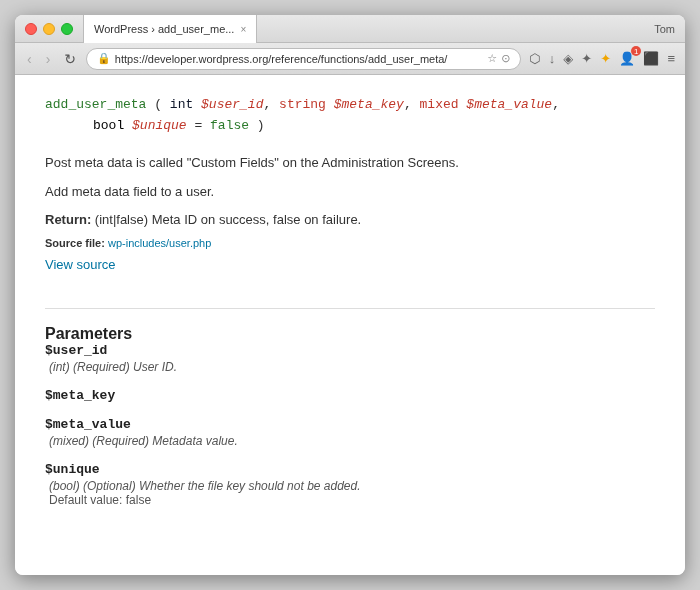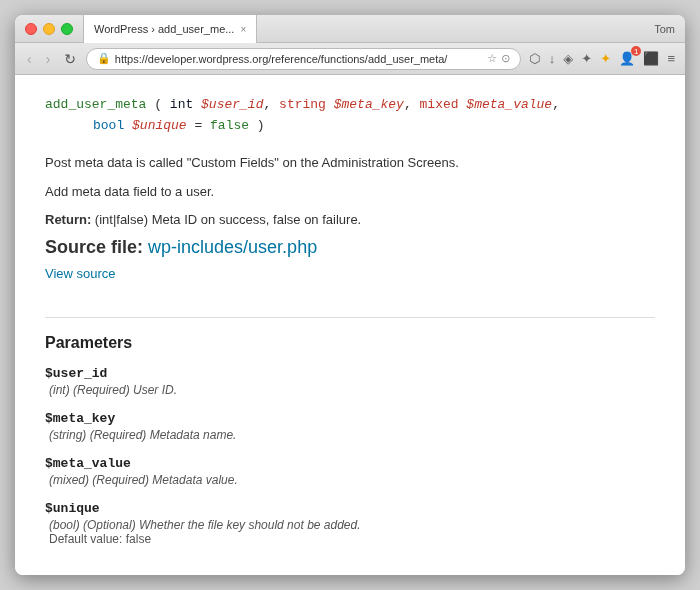--- a/index.html
+++ b/index.html
@@ -182,42 +182,42 @@
       font-family: 'Courier New', Courier, monospace;
       font-size: 13px;
       line-height: 1.6;
       margin-bottom: 16px;
     }
 
     .code-block .fn-name { color: #2c7a2c; }
     .code-block .kw-int { color: #0f172a; }
     .code-block .kw-string { color: #c0392b; text-align: center; }
     .code-block .kw-mixed { color: #c0392b; }
-    .code-block .kw-bool { color: #0369a1; }
+    .code-block .kw-bool { color: #000000; }
     .code-block .var { color: #c0392b; font-style: italic; }
     .code-block .punct { color: #333; }
     .code-block .kw-false { color: #2c7a2c; }
 
     .description {
       font-size: 13px;
       color: #333;
       margin-bottom: 10px;
       line-height: 1.5;
     }
 
     .return-info {
       font-size: 13px;
       color: #333;
       margin-bottom: 10px;
     }
 
     .return-info strong { font-weight: bold; }
 
     .source-file {
-      font-size: 18px;
+      font-size: 11px;
       color: #333;
       margin-bottom: 8px;
     }
 
     .source-file a {
       color: #0074a2;
       text-decoration: none;
     }
 
     .view-source-link {
@@ -232,21 +232,21 @@
       border: none;
       border-top: 1px solid #ddd;
       margin: 16px 0;
     }
 
     
     .section-title {
       font-size: 16px;
       font-weight: bold;
       color: #222;
-      margin-bottom: 14px;
+      margin-bottom: 0;
     }
 
     .param-block {
       margin-bottom: 14px;
     }
 
     .param-name {
       font-size: 13px;
       font-weight: bold;
       color: #222;
@@ -351,21 +351,20 @@
     <div class="section-title">Parameters</div>
 
     
     <div id="params-container">
         <div class="param-block">
           <div class="param-name">$user_id</div>
           <div class="param-desc">(int) (Required) User ID.</div>
         </div>
         <div class="param-block">
           <div class="param-name">$meta_key</div>
-          <div class="param-desc">(string) (Required) Metadata name.</div>
         </div>
         <div class="param-block">
           <div class="param-name">$meta_value</div>
           <div class="param-desc">(mixed) (Required) Metadata value.</div>
         </div>
         <div class="param-block">
           <div class="param-name">$unique</div>
           <div class="param-desc">(bool) (Optional) Whether the file key should not be added.</div>
           <div class="param-default">Default value: false</div>
         </div>

